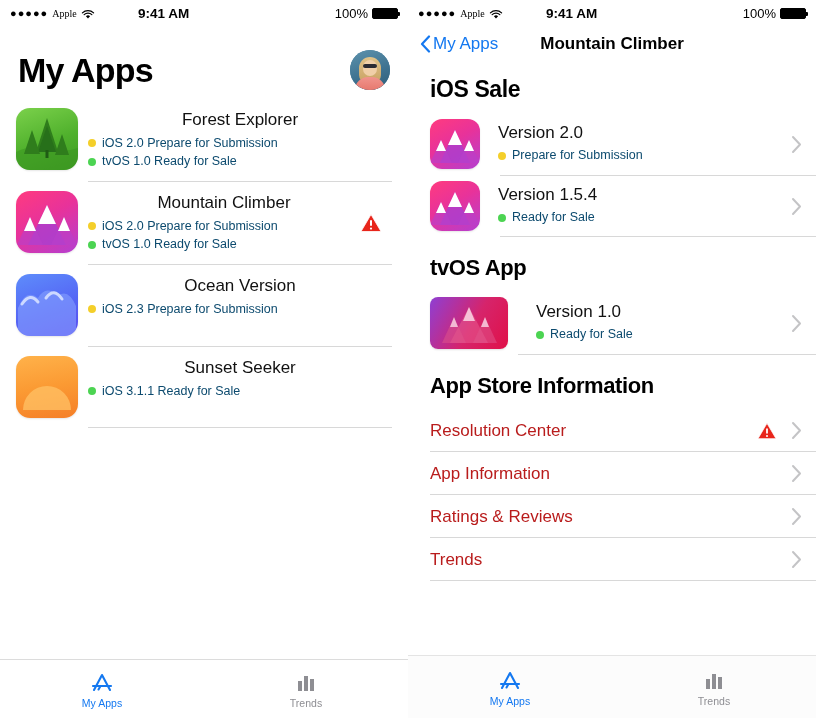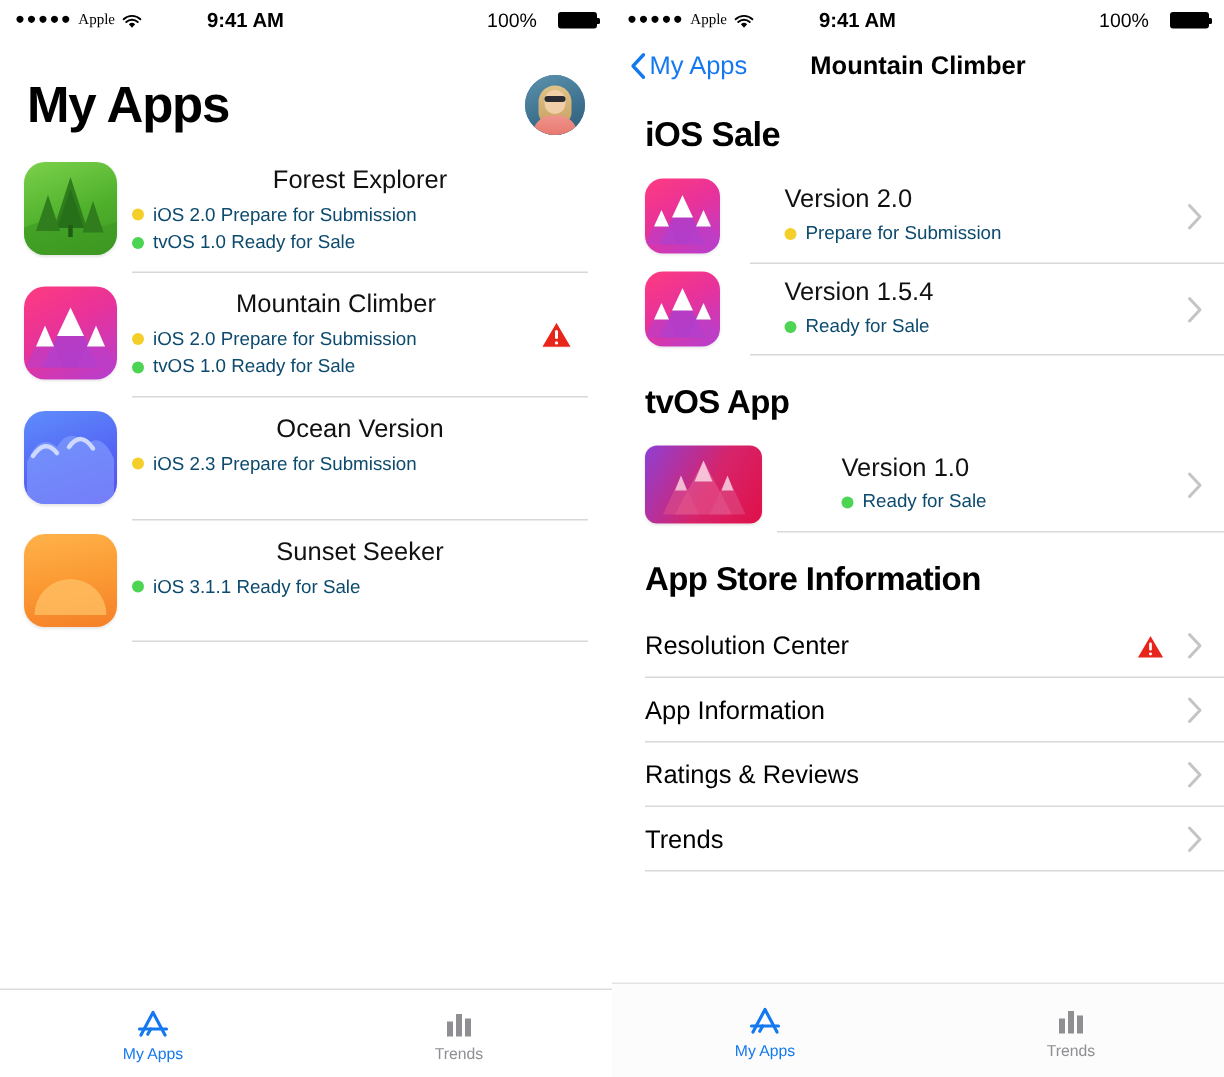--- a/index.html
+++ b/index.html
@@ -55,21 +55,21 @@
   .sb-center {
     width: 34%;
     font-size: 13.5px;
     font-weight: bold;
   }
   .sb-right {
     width: 33%;
     display: flex;
     align-items: center;
     justify-content: flex-end;
-    gap: 14px;
+    gap: 4px;
   }
   .battery-pct { font-size: 13px; font-weight: normal; }
   .battery {
     width: 26px; height: 11px;
     border: 1px solid #000;
     border-radius: 2px;
     position: relative;
     box-sizing: border-box;
     background: #000;
   }
@@ -252,21 +252,20 @@
   }
   .section-title.sub { font-size: 22px; padding-top: 18px; }
 
   .ver-row {
     display: flex;
     align-items: center;
     padding: 6px 14px 6px 22px;
     position: relative;
     min-height: 54px;
     box-sizing: border-box;
-    gap: 25px;
   }
   .ver-row + .ver-row::before {
     content: "";
     position: absolute;
     left: 92px; right: 0; top: 0;
     height: 1px;
     background: #d8d8d8;
   }
   .ver-row.lastv::after {
     content: "";
@@ -315,21 +314,21 @@
   .link-row::after {
     content: "";
     position: absolute;
     left: 22px; right: 0; bottom: 0;
     height: 1px;
     background: #d8d8d8;
   }
   .link-label {
     flex: 1;
     font-size: 17px;
-    color: #000000;
+    color: #b91c1c;
   }
   .link-row .warn { margin-right: 6px; width: 20px; height: 18px;}
 
   
   .tabbar {
     position: absolute;
     left: 0; right: 0; bottom: 0;
     height: 58px;
     border-top: 1px solid #dcdcdc;
     background: #fff;

